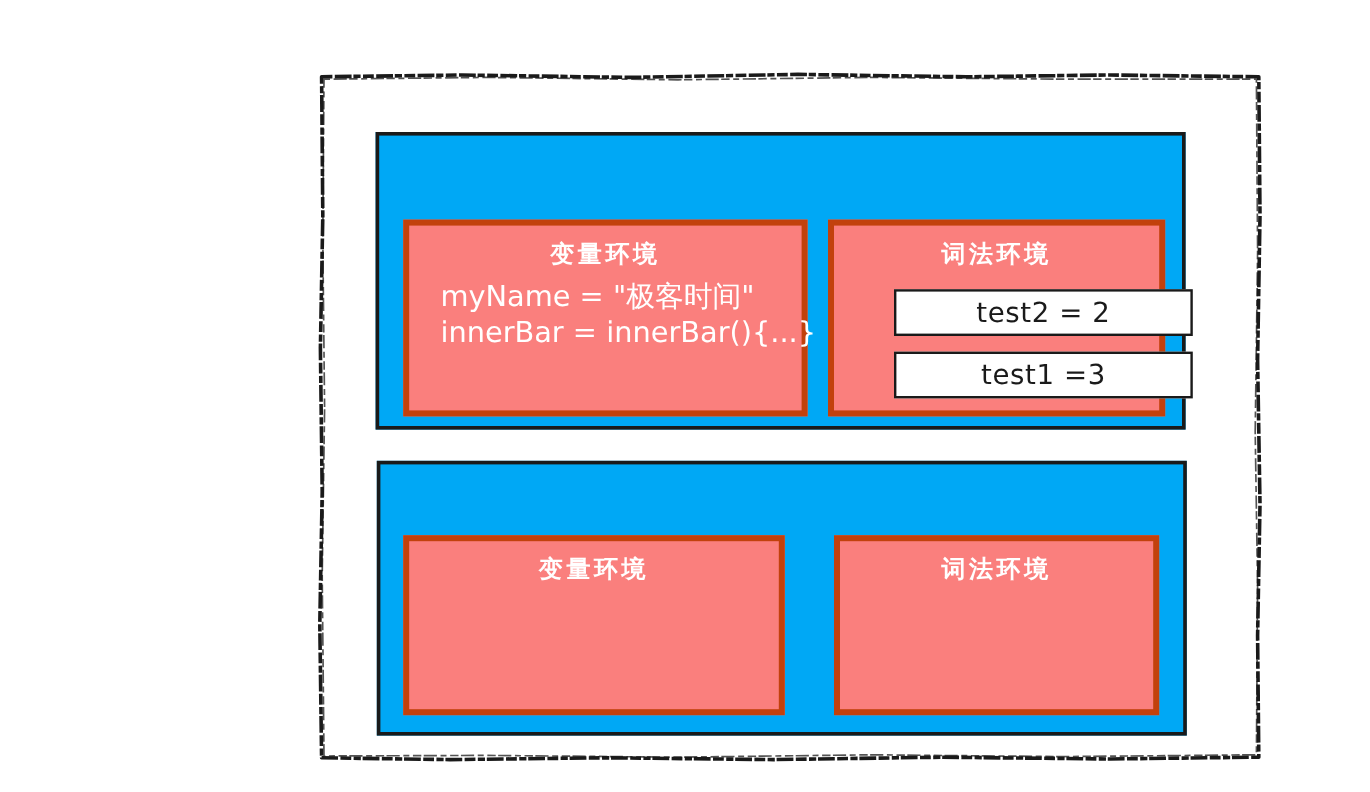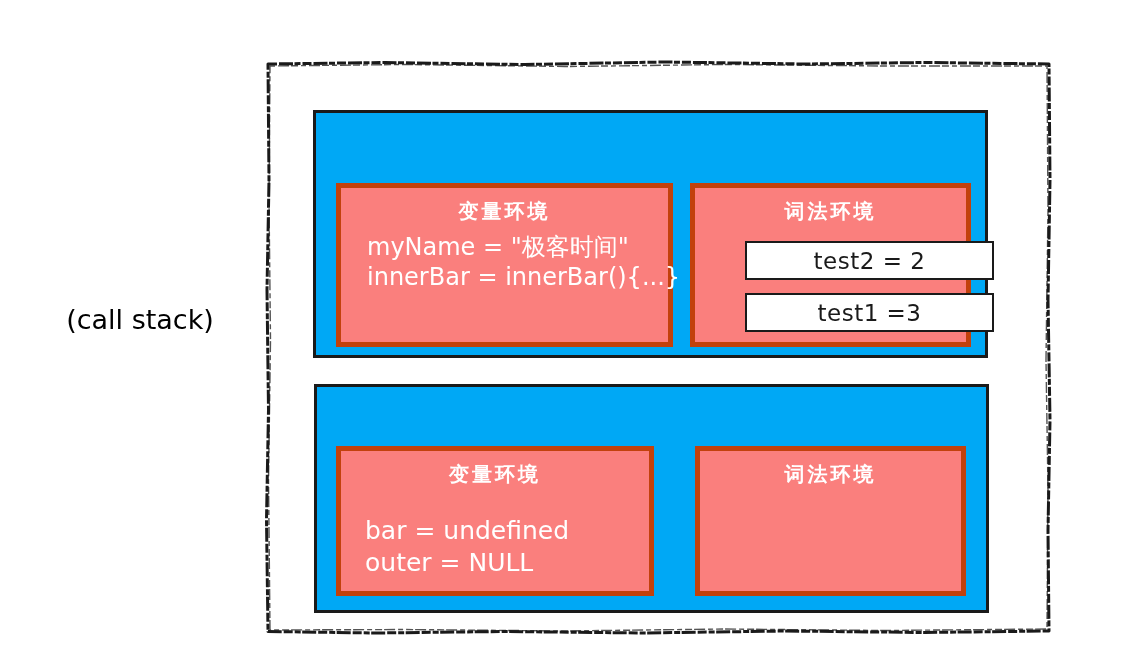--- a/index.html
+++ b/index.html
@@ -176,21 +176,20 @@
     left: 378px;
     top: 59px;
     width: 271px;
     height: 150px;
   }
 </style>
 </head>
 <body>
 
 <div id="call-stack-label">
-  <span class="en">(call stack)</span>
 </div>
 
 <div id="stack-frame">
   <svg id="stack-frame-svg" viewBox="0 0 787 575" preserveAspectRatio="none">
     <path d="M3,4 L120,2.5 L260,4.5 L400,2 L540,4 L660,2.5 L784,4
              L785,120 L783,240 L785,360 L783,470 L784,571
              L660,572.5 L520,571 L380,573 L240,571.5 L110,573 L3,571.5
              L1.5,460 L3.5,350 L2,230 L4,120 Z" fill="none" stroke="#1a1a1a" stroke-width="3" stroke-linejoin="round" stroke-dasharray="9 2 14 1.5 6 2"></path>
     <path d="M5,6 L140,4.5 L300,6.5 L460,4.5 L620,6 L782,6
              L783,150 L781,300 L783,430 L782,569
@@ -212,23 +211,19 @@
       <div class="env-title">词法环境</div>
       <div class="binding-row" id="binding-test2">test2 = 2</div>
       <div class="binding-row" id="binding-test1">test1 =3</div>
     </div>
   </div>
 
   <div class="context-block" id="context-global">
 
     <div class="env-box" id="global-variable-env">
       <div class="env-title">变量环境</div>
-      <div class="env-lines">
-        <span class="line">bar =  undefined</span>
-        <span class="line">outer = NULL</span>
-      </div>
     </div>
 
     <div class="env-box" id="global-lexical-env">
       <div class="env-title">词法环境</div>
     </div>
   </div>
 </div>
 
 </body></html>

